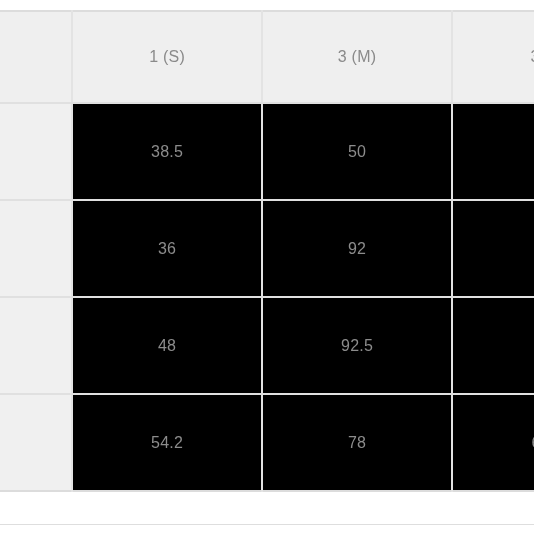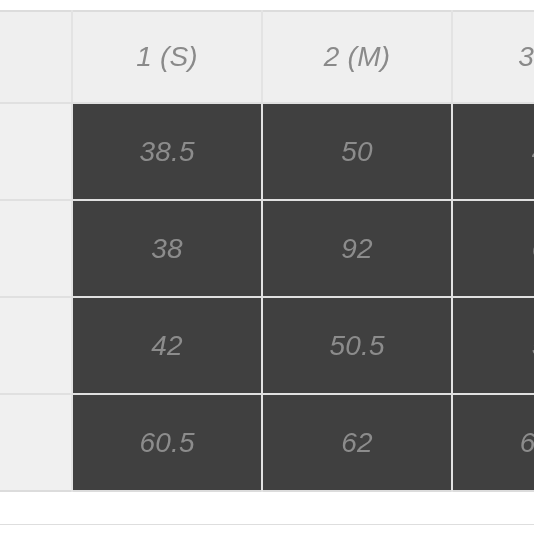--- a/index.html
+++ b/index.html
@@ -42,43 +42,42 @@
 
   table.size-chart col.label-col { width: 110px; }
   table.size-chart col.size-col  { width: 174px; }
 
   table.size-chart th,
   table.size-chart td {
     height: 97px;
     box-sizing: border-box;
     text-align: center;
     vertical-align: middle;
-    font-size: 28px;
+    font-size: 16px;
     font-weight: 400;
     color: #8c8c8c;
     border-right: 2px solid #e3e3e3;
     border-bottom: 2px solid #e0e0e0;
     padding: 0;
     letter-spacing: 0.2px;
-    font-style: italic;
   }
 
   table.size-chart thead th {
     background: #efefef;
     height: 92px;
     font-weight: 400;
     color: #8a8a8a;
   }
 
   table.size-chart thead th.label-head {
     background: #efefef;
   }
 
   table.size-chart tbody td {
-    background: #404040;
+    background: #000000;
     margin-top: 40px;
   }
 
   table.size-chart tbody th.row-label {
     background: #f0f0f0;
     color: #8c8c8c;
     font-weight: 400;
     text-align: center;
   }
 
@@ -108,47 +107,47 @@
       <colgroup>
         <col class="label-col">
         <col class="size-col">
         <col class="size-col">
         <col class="size-col">
       </colgroup>
       <thead>
         <tr>
           <th class="label-head"></th>
           <th>1 (S)</th>
-          <th>2 (M)</th>
+          <th>3 (M)</th>
           <th>3 (L)</th>
         </tr>
       </thead>
       <tbody>
         <tr>
           <th class="row-label"></th>
           <td>38.5</td>
           <td>50</td>
           <td>42</td>
         </tr>
         <tr>
           <th class="row-label"></th>
-          <td>38</td>
+          <td>36</td>
           <td>92</td>
           <td>68</td>
         </tr>
         <tr>
           <th class="row-label"></th>
-          <td>42</td>
-          <td>50.5</td>
+          <td>48</td>
+          <td>92.5</td>
           <td>53</td>
         </tr>
         <tr>
           <th class="row-label"></th>
-          <td>60.5</td>
-          <td>62</td>
+          <td>54.2</td>
+          <td>78</td>
           <td>63.5</td>
         </tr>
       </tbody>
     </table>
   </div>
 </div>
 
 <div id="bottom-rule"></div>
 
 </body></html>

